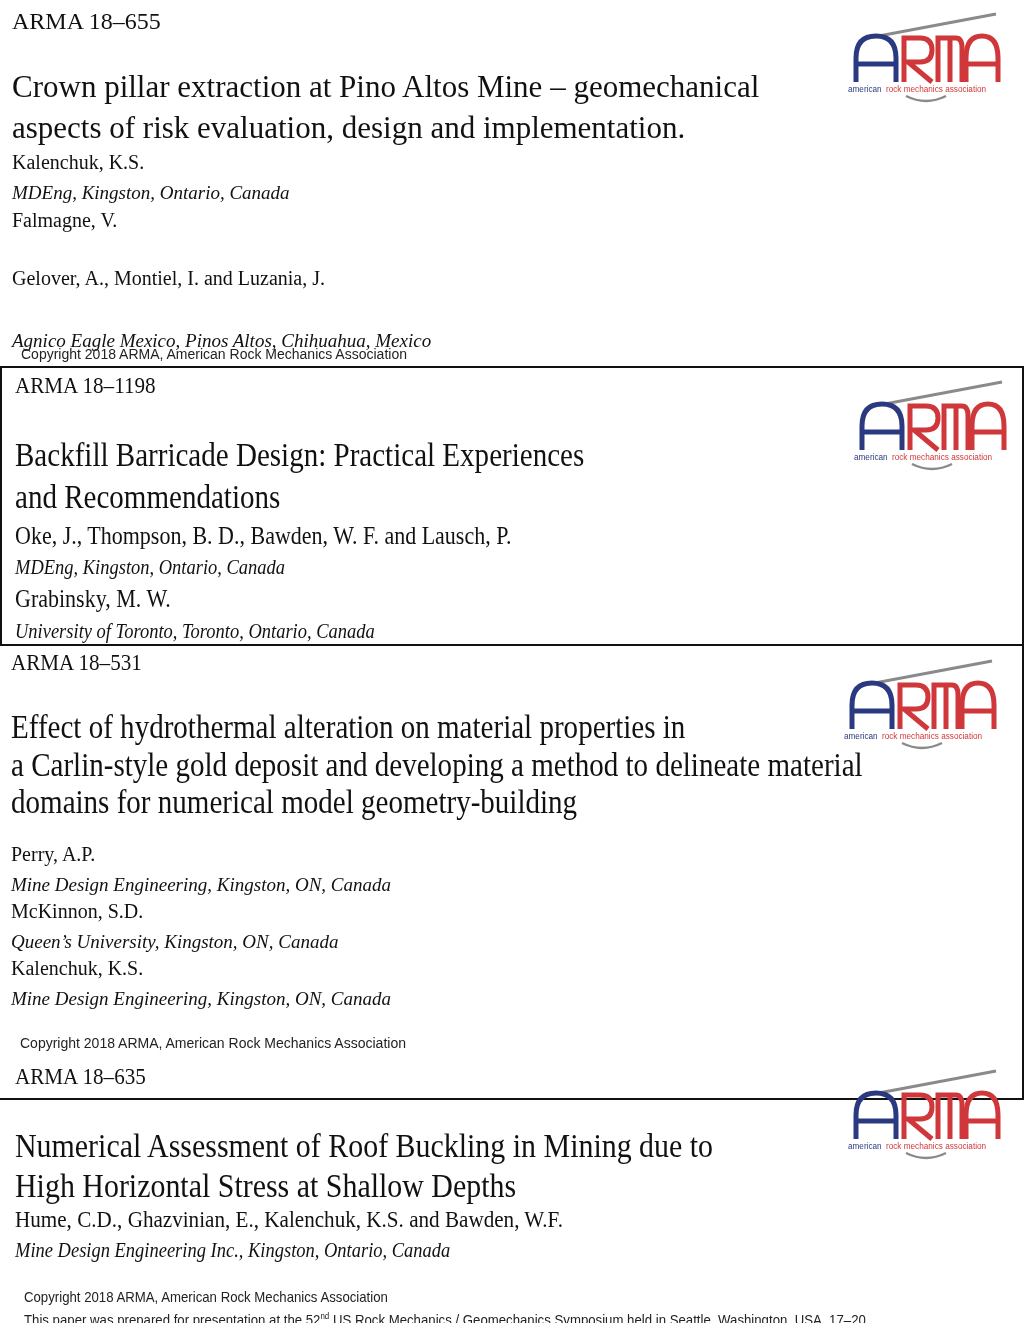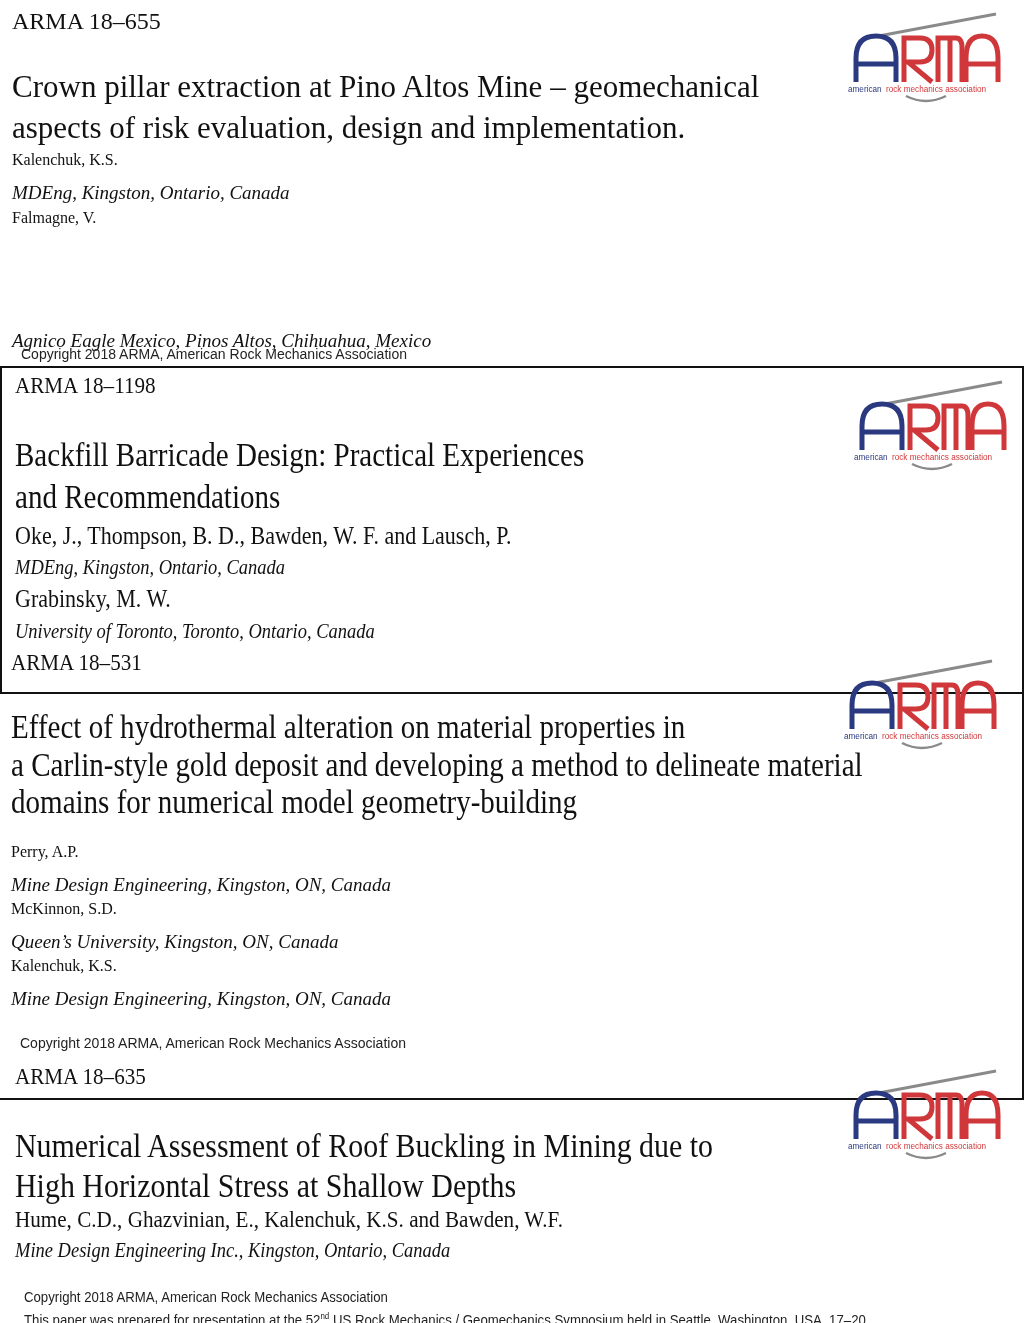--- a/index.html
+++ b/index.html
@@ -1,42 +1,43 @@
 <!DOCTYPE html>
 <html><head>
 <meta charset="utf-8">
 <style>
   html, body { margin: 0; padding: 0; background: #fff; }
   body { width: 1024px; height: 1323px; position: relative; overflow: hidden; font-family: "Liberation Serif", serif; color: #111; }
   .paper { position: absolute; left: 0; width: 1024px; box-sizing: border-box; }
   .p1 { top: 0; height: 366px; }
-  .p2 { top: 366px; height: 328px; border: 2px solid #111; }
+  .p2 { top: 366px; height: 280px; border: 2px solid #111; }
   .p3 { top: 645px; height: 455px; border-right: 2px solid #111; border-bottom: 2px solid #111; }
   .p4 { top: 1053px; height: 348px; }
   .t { position: absolute; white-space: nowrap; }
   .id { font-size: 24px; }
   .title { font-size: 31px; line-height: 40px; }
-  .author { font-size: 16px; }
+  .author { font-size: 20px; }
   .aff { font-size: 19px; font-style: italic; }
   .copy { font-family: "Liberation Sans", sans-serif; font-size: 14px; color: #222; }
   .narrow { transform: scaleX(0.88); transform-origin: left top; }
   .logo { position: absolute; width: 160px; height: 100px; }
   .logo svg { width: 100%; height: 100%; display: block; }
   sup { font-size: 9px; }
 </style>
 </head>
 <body>
 
 <div class="paper p1">
   <div class="t id" style="left:12px;top:8px;">ARMA 18–655</div>
   <div class="t title" style="left:12px;top:67px;">Crown pillar extraction at Pino Altos Mine – geomechanical</div>
   <div class="t title" style="left:12px;top:108px;">aspects of risk evaluation, design and implementation.</div>
   <div class="t author" style="left:12px;top:151px;">Kalenchuk, K.S.</div>
   <div class="t aff" style="left:12px;top:182px;">MDEng, Kingston, Ontario, Canada</div>
   <div class="t author" style="left:12px;top:209px;">Falmagne, V.</div>
+  <div class="t author" style="left:12px;top:267px;">Gelover, A., Montiel, I. and Luzania, J.</div>
   <div class="t aff" style="left:12px;top:298px;margin-top:32px;">Agnico Eagle Mexico, Pinos Altos, Chihuahua, Mexico</div>
   <div class="t copy" style="left:21px;top:346px;">Copyright 2018 ARMA, American Rock Mechanics Association</div>
   <div class="logo" style="left:846px;top:8px;width:160px;height:96px;">
     <svg viewBox="0 0 160 96">
       <line x1="22" y1="30" x2="150" y2="6" stroke="#8a8a8a" stroke-width="3"></line>
       <path d="M10 74 L10 50 Q10 28 30 28 Q50 28 50 50 L50 74 M10 56 L50 56" fill="none" stroke="#2b3a80" stroke-width="5"></path>
       <path d="M58 74 L58 30 L74 30 Q86 30 86 42 Q86 54 74 54 L62 54 L86 74" fill="none" stroke="#d0373a" stroke-width="5"></path>
       <path d="M92 74 L92 30 L110 30 Q116 30 116 40 L116 74 M104 30 L104 74" fill="none" stroke="#d0373a" stroke-width="5"></path>
       <path d="M120 74 L120 50 Q120 28 136 28 Q152 28 152 50 L152 74 M120 56 L152 56" fill="none" stroke="#d0373a" stroke-width="5"></path>
       <text x="2" y="84" font-family="Liberation Sans, sans-serif" font-size="8.2" fill="#2b3a80">american</text>

